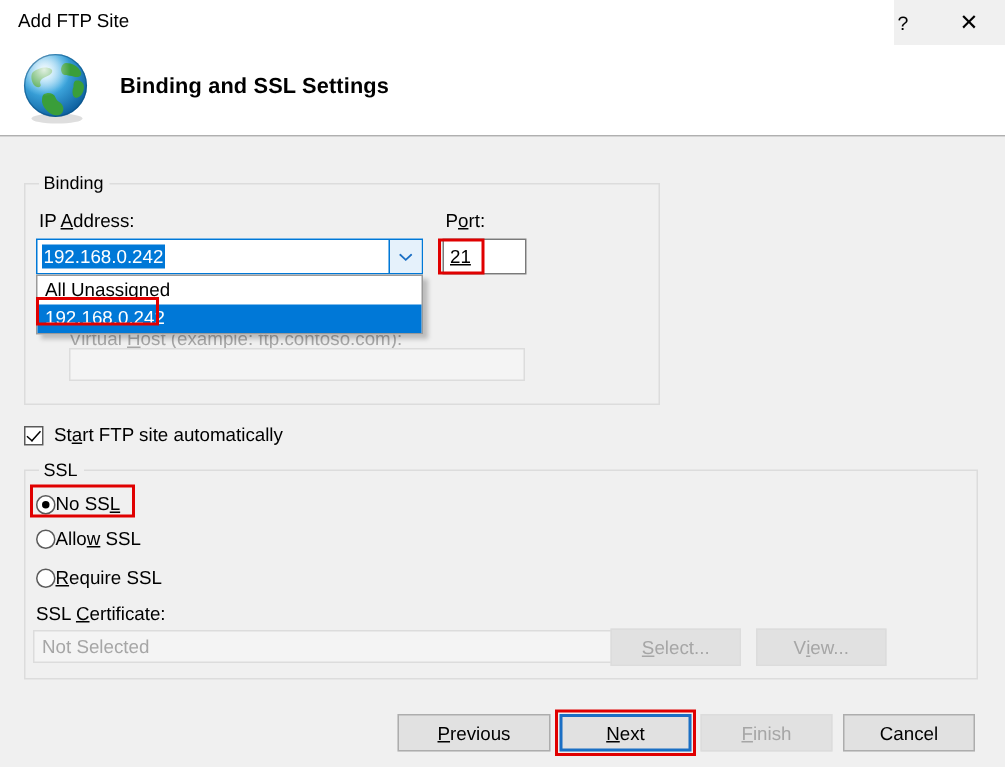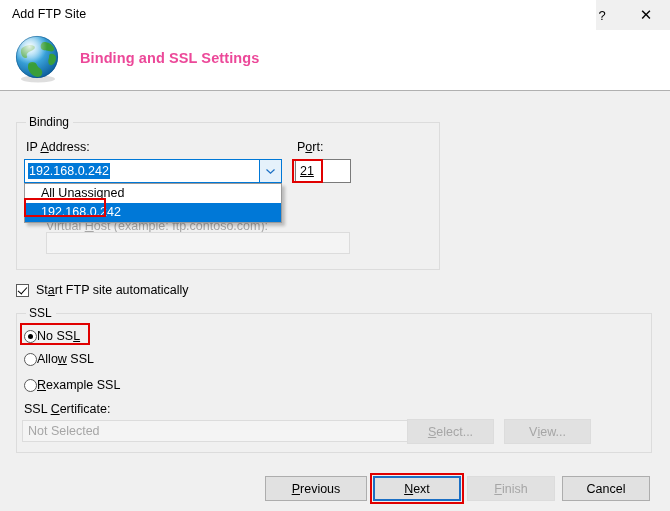--- a/index.html
+++ b/index.html
@@ -63,21 +63,21 @@
   #globe-icon {
     position: absolute;
     left: 14px; top: 4px;
     width: 50px; height: 50px;
   }
   #header-title {
     position: absolute;
     left: 80px; top: 20px;
     font-size: 14.5px;
     font-weight: bold;
-    color: #ec4899;
+    color: #000000;
     letter-spacing: 0.1px;
   }
 
   
   .groupbox {
     position: absolute;
     border: 1px solid #dcdcdc;
     background: transparent;
   }
   .group-legend {
@@ -156,21 +156,21 @@
     width: 258px;
     background: #ffffff;
     border: 1px solid #9a9a9a;
     box-sizing: border-box;
     box-shadow: 3px 3px 3px rgba(0,0,0,0.22);
     z-index: 40;
   }
   .dd-item {
     height: 19px;
     line-height: 19px;
-    padding-left: 16px;
+    padding-left: 5px;
     font-size: 12.5px;
     color: #000;
     white-space: nowrap;
     position: relative;
   }
   .dd-item.selected {
     background: #0078d7;
     color: #ffffff;
   }
 
@@ -418,21 +418,21 @@
   <span class="radio-label"><span>No SS</span><span class="u">L</span><span></span></span>
 </div>
 
 <div id="radio-allow" class="radio-row">
   <span class="radio-circle"></span>
   <span class="radio-label"><span>Allo</span><span class="u">w</span><span> SSL</span></span>
 </div>
 
 <div id="radio-require" class="radio-row">
   <span class="radio-circle"></span>
-  <span class="radio-label"><span></span><span class="u">R</span><span>example SSL</span></span>
+  <span class="radio-label"><span></span><span class="u">R</span><span>equire SSL</span></span>
 </div>
 
 <div id="cert-label" class="fieldlabel"><span>SSL </span><span class="u">C</span><span>ertificate:</span></div>
 
 <div id="cert-combo">
   <span id="cert-combo-text">Not Selected</span>
   <span id="cert-combo-arrow">
     <span class="chev">
       <svg width="9" height="5" viewBox="0 0 9 5">
           <path d="M0.5 0.5 L4.5 4.2 L8.5 0.5" fill="none" stroke="#9a9a9a" stroke-width="1.2"></path>

